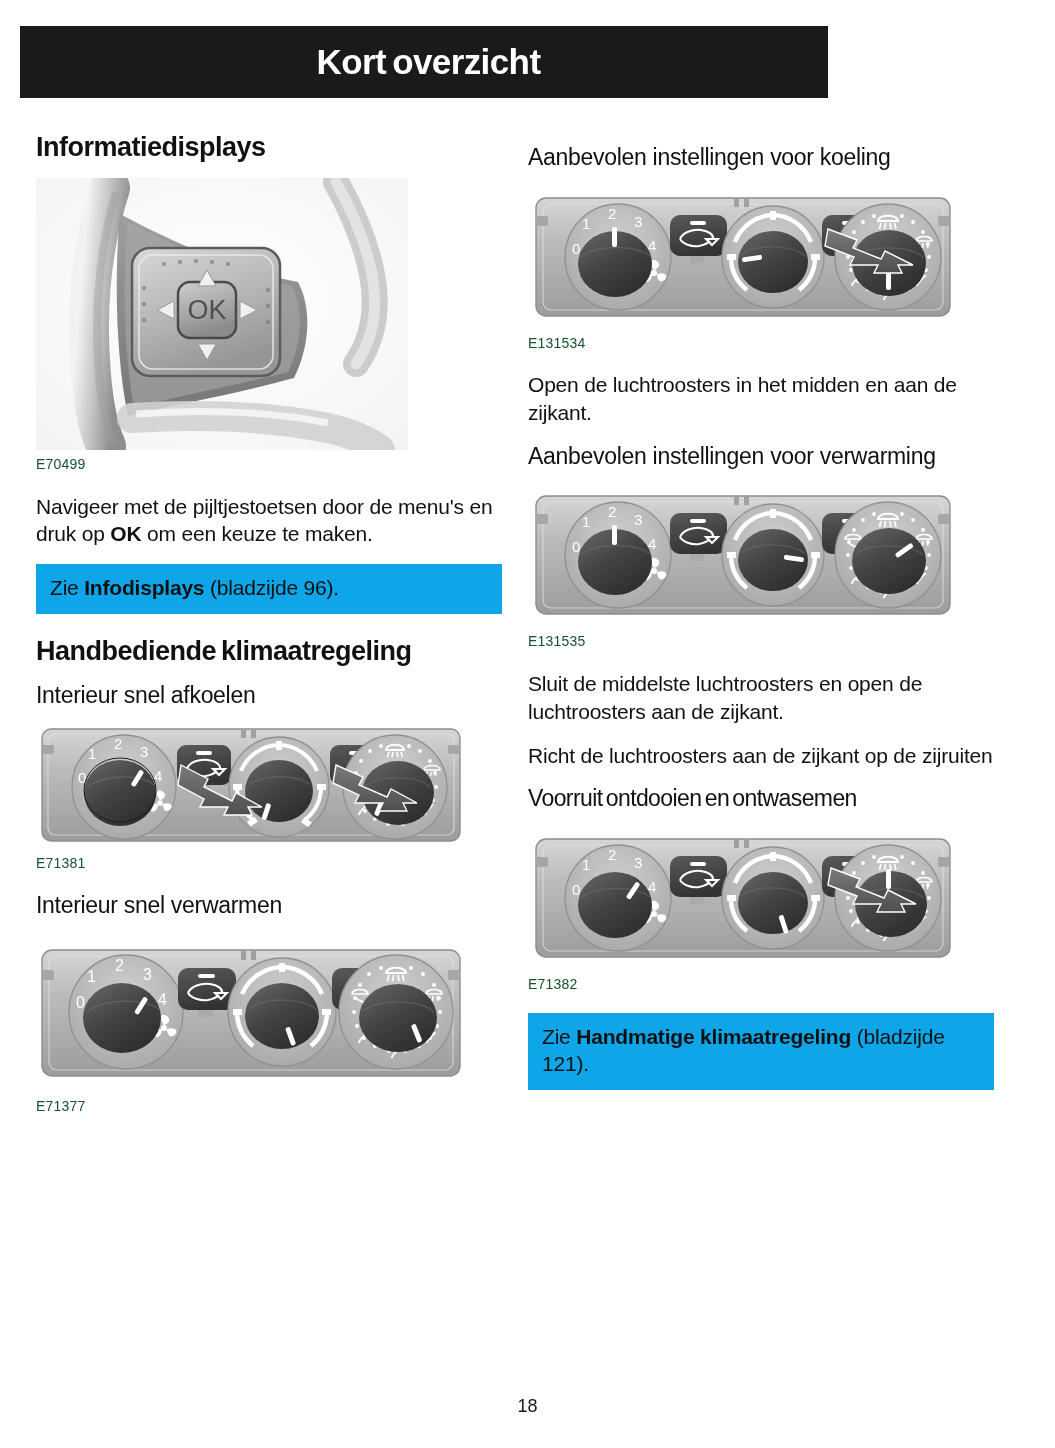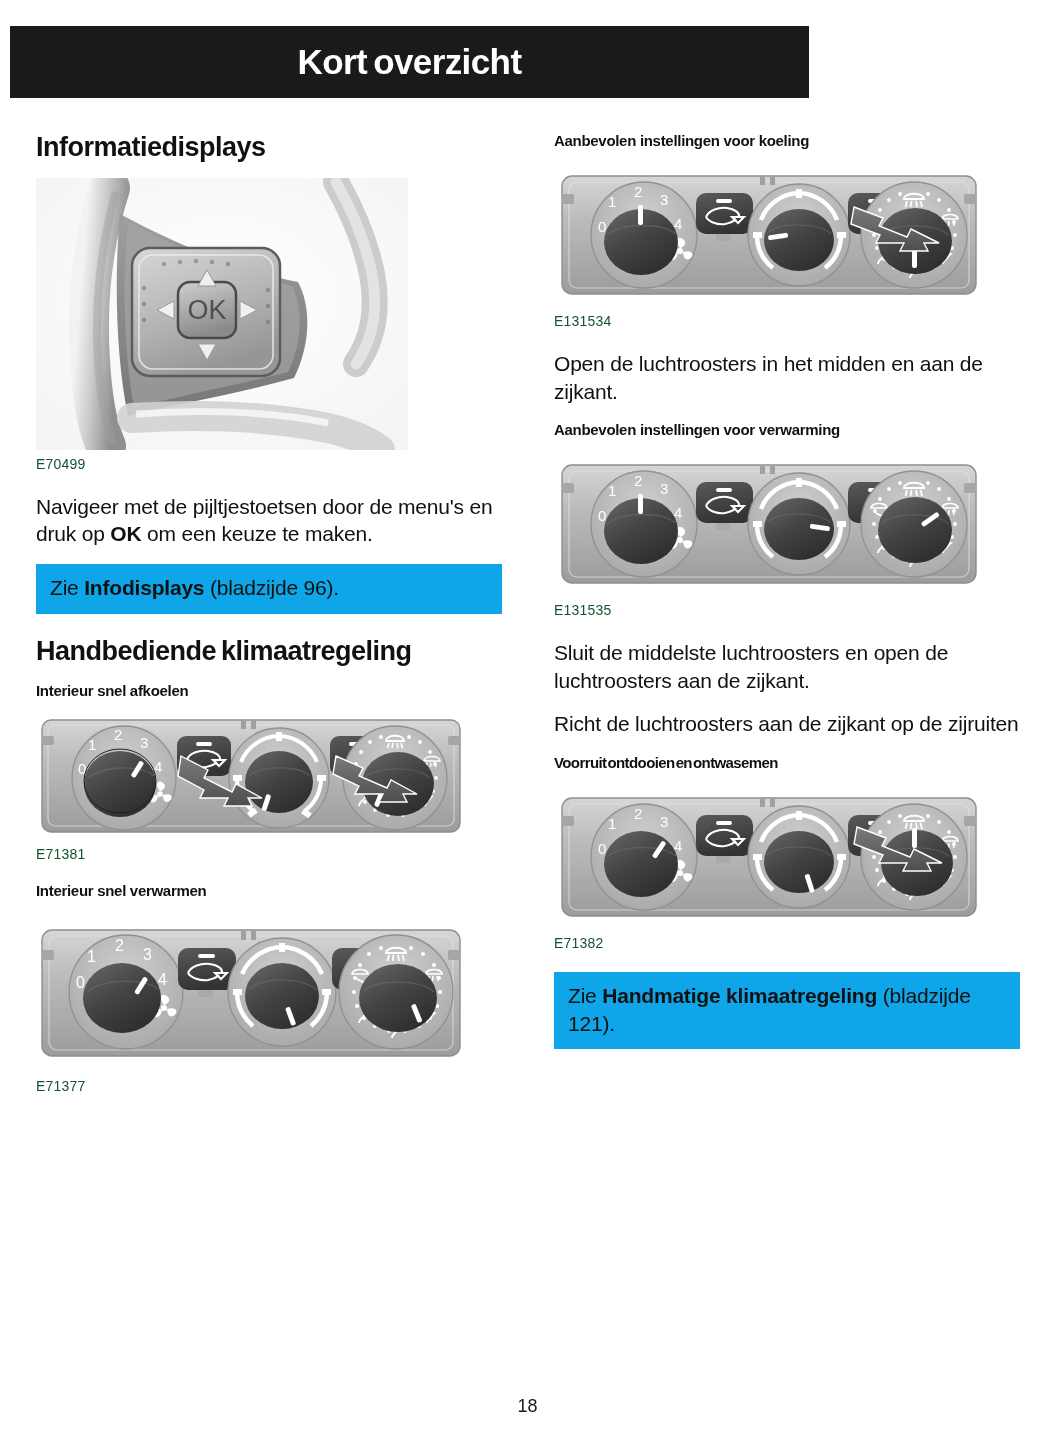--- a/index.html
+++ b/index.html
@@ -12,67 +12,68 @@
     height: 1448px;
     font-family: "Liberation Sans", sans-serif;
     color: #111111;
     position: relative;
     overflow: hidden;
   }
 
   
   .page-header {
     position: absolute;
-    left: 10px;
+    left: 20px;
     top: 26px;
     width: 799px;
     height: 72px;
     background: #1a1a1a;
     display: flex;
     align-items: center;
     justify-content: center;
+    padding-left: 9px;
   }
   .page-header .title {
     color: #ffffff;
     font-size: 35px;
     font-weight: bold;
     letter-spacing: -0.6px;
     word-spacing: -3px;
   }
 
   
   .columns {
     position: absolute;
     left: 0;
     top: 132px;
     width: 1000px;
     display: flex;
-    gap: 52px;
+    gap: 26px;
     padding: 0 36px;
     box-sizing: border-box;
   }
   .col {
     width: 466px;
     flex: 0 0 466px;
   }
 
   
   h1.sec {
     font-size: 27px;
     font-weight: bold;
     line-height: 1.18;
     margin: 0 0 14px 0;
     letter-spacing: -0.5px;
     word-spacing: -2px;
   }
   h2.sub {
-    font-size: 15px;
-    font-weight: bold;
+    font-size: 23px;
+    font-weight: normal;
     line-height: 1.2;
-    margin: 0 0 12px 0;
+    margin: 12px 0 12px 0;
     letter-spacing: -0.3px;
   }
   h2.sub.tight {
     word-spacing: -2.5px;
     letter-spacing: -0.6px;
   }
   p.body {
     font-size: 21px;
     line-height: 1.32;
     margin: 0 0 16px 0;

